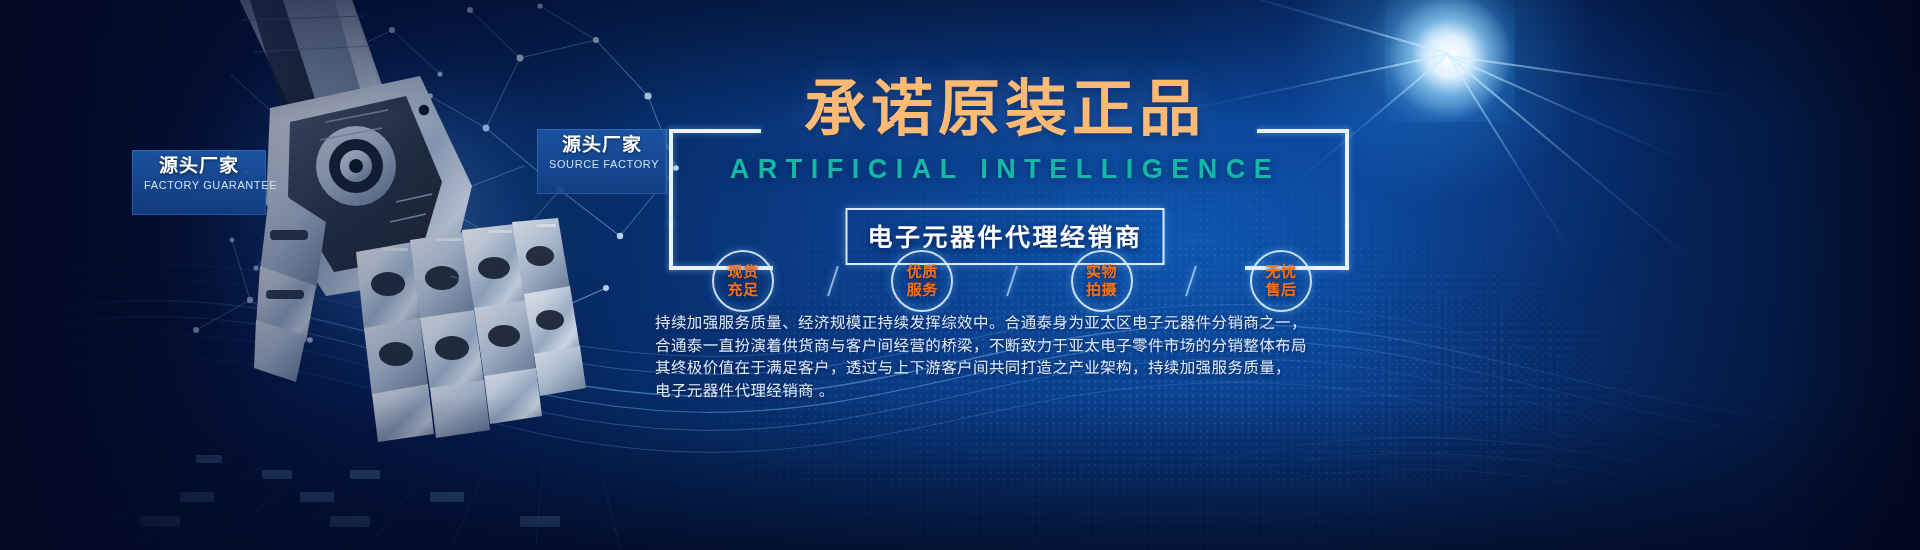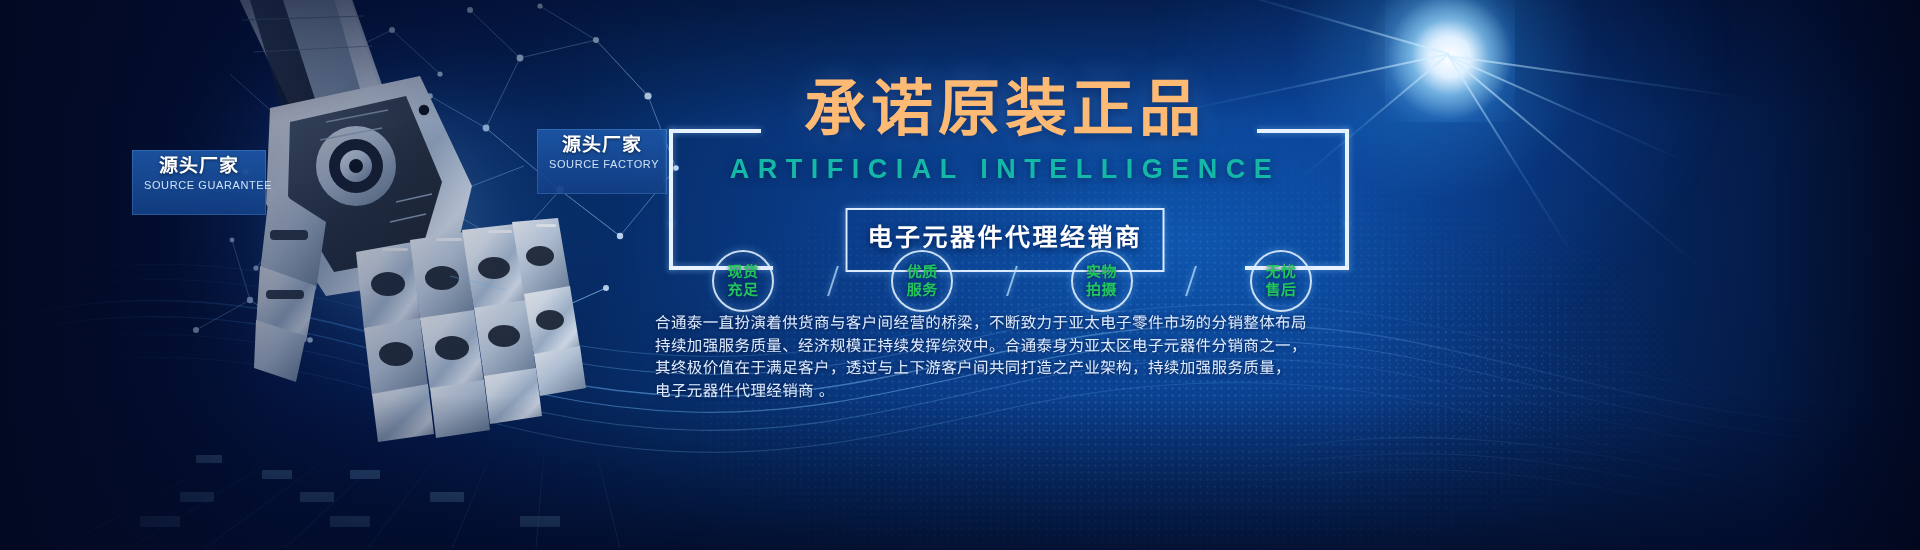--- a/index.html
+++ b/index.html
@@ -125,21 +125,21 @@
     text-align:center;
     font-size:27px;font-weight:700;
     letter-spacing:8.5px;
     color:#14b8a6;
     white-space:nowrap;
     text-shadow:0 2px 8px rgba(0,25,80,.7);
   }
   #sub-box{
     position:absolute;left:50%;top:130px;
     transform:translateX(-50%);
-    padding:7px 20px 17px;
+    padding:7px 20px 10px;
     border:2px solid #dcebff;
     box-shadow:0 0 8px rgba(130,195,255,.45);
     white-space:nowrap;
   }
   #sub-box span{
     font-size:25px;font-weight:800;letter-spacing:2.5px;
     color:#ffffff;
     text-shadow:0 2px 7px rgba(0,20,70,.8);
   }
 
@@ -148,21 +148,21 @@
     position:absolute;left:712px;top:248px;
     width:600px;height:66px;
     display:flex;align-items:center;justify-content:space-between;
   }
   .feat{
     width:58px;height:58px;border-radius:50%;
     border:2px solid rgba(224,240,255,.9);
     box-shadow:0 0 8px rgba(130,200,255,.35), 0 0 10px rgba(130,200,255,.25) inset;
     display:flex;flex-direction:column;
     align-items:center;justify-content:center;
-    color:#22c55e;
+    color:#f97316;
     font-size:15px;font-weight:700;letter-spacing:.5px;
     line-height:1.22;
     text-shadow:0 1px 4px rgba(0,20,70,.8);
   }
   .sep{
     width:2px;height:30px;
     background:rgba(190,225,255,.75);
     transform:skewX(-18deg);
     box-shadow:0 0 6px rgba(140,205,255,.5);
   }
@@ -448,21 +448,21 @@
   <div class="ray" style="width:300px;transform:rotate(8deg);"></div>
   <div class="ray" style="width:260px;transform:rotate(24deg);"></div>
   <div class="ray" style="width:330px;transform:rotate(40deg);"></div>
   <div class="ray" style="width:240px;transform:rotate(58deg);"></div>
   <div class="ray" style="width:290px;transform:rotate(168deg);"></div>
   <div class="ray" style="width:250px;transform:rotate(196deg);"></div>
   <div class="ray" style="width:200px;transform:rotate(140deg);"></div>
 
   <div class="flat-badge" id="badge-quality">
     <span class="cn">源头厂家</span>
-    <span class="en">SOURCE GUARANTEE</span>
+    <span class="en">FACTORY GUARANTEE</span>
   </div>
   <div class="flat-badge" id="badge-source">
     <span class="cn">源头厂家</span>
     <span class="en">SOURCE FACTORY</span>
   </div>
 
   <div id="content">
     <div class="bracket">
       <i class="br-tl-h"></i>
         <i class="br-tl-v"></i>
@@ -496,19 +496,19 @@
       <span>拍摄</span>
     </div>
     <div class="sep"></div>
     <div class="feat">
       <span>无忧</span>
       <span>售后</span>
     </div>
   </div>
 
   <div id="para">
+    <p>持续加强服务质量、经济规模正持续发挥综效中。合通泰身为亚太区电子元器件分销商之一，</p>
     <p>合通泰一直扮演着供货商与客户间经营的桥梁，不断致力于亚太电子零件市场的分销整体布局</p>
-    <p>持续加强服务质量、经济规模正持续发挥综效中。合通泰身为亚太区电子元器件分销商之一，</p>
     <p>其终极价值在于满足客户，透过与上下游客户间共同打造之产业架构，持续加强服务质量，</p>
     <p>电子元器件代理经销商 。</p>
   </div>
 
 </div>
 
 </body></html>

